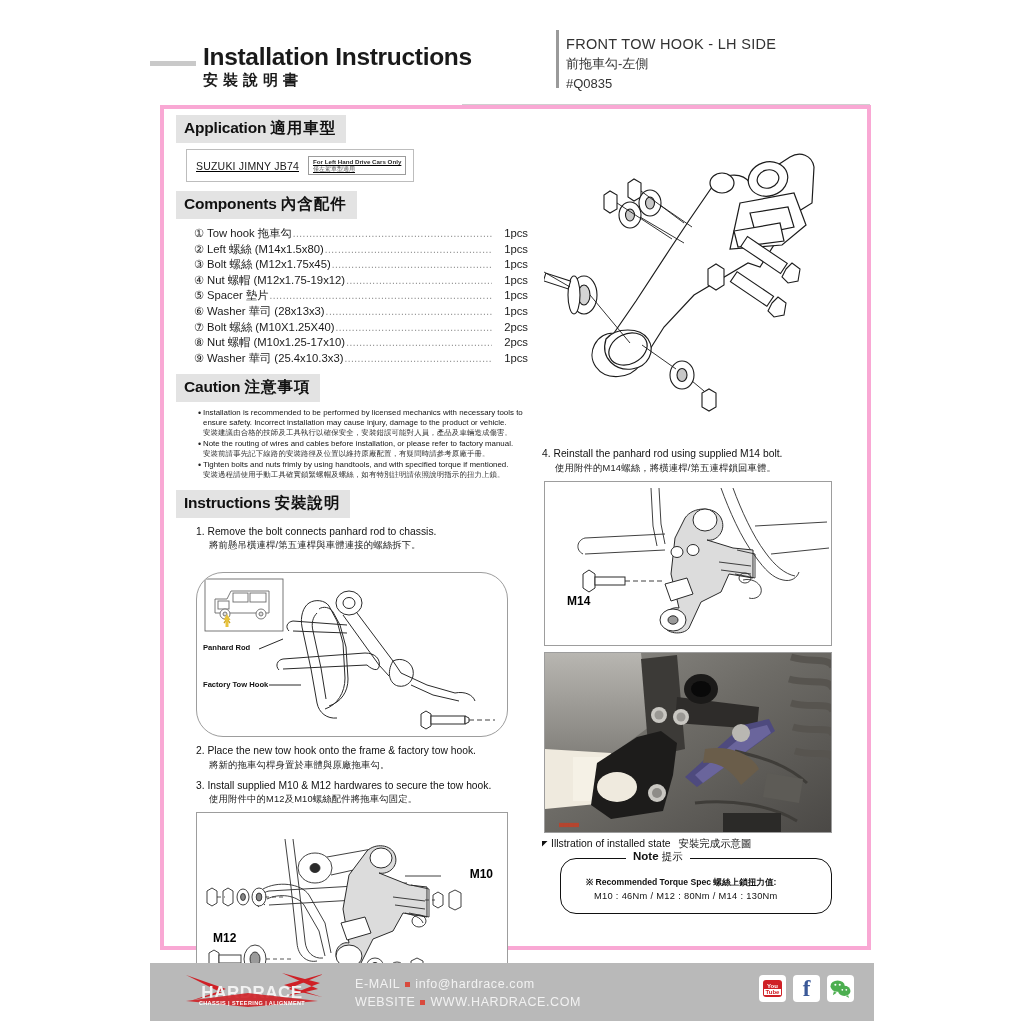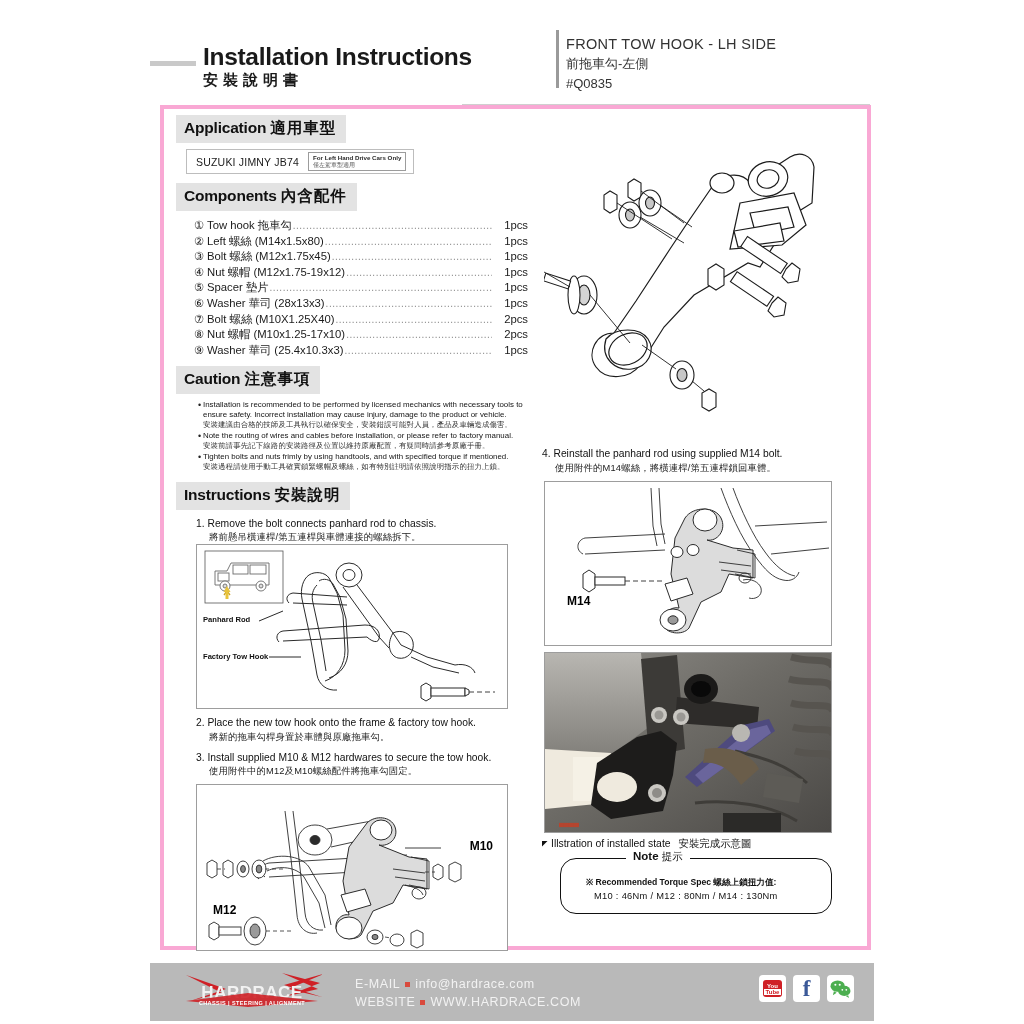--- a/index.html
+++ b/index.html
@@ -32,22 +32,22 @@
   
   .col-left { position:absolute; left:12px; top:6px; width:352px; }
   .col-right { position:absolute; left:378px; top:338px; width:320px; }
 
   
   .sec-head { background:#e3e3e3; display:inline-block; padding:3px 10px 4px 8px;
               font-size:15.5px; font-weight:bold; color:#111; white-space:nowrap; letter-spacing:-0.2px; }
   .sec-head .cn { font-weight:bold; letter-spacing:1px; }
 
   
-  .app-box { margin:6px 0 0 10px; border:1px solid #bdbdbd; width:228px; height:25px;
-             display:flex; align-items:center; }
+  .app-box { margin:6px 0 0 10px; border:1px solid #bdbdbd; width:228px; height:33px;
+             display:flex; align-items:center;text-decoration:underline; }
   .app-model { font-size:10.5px; color:#1a1a1a; padding-left:9px; white-space:nowrap; letter-spacing:0.2px; }
   .lhd-box { border:1px solid #9c9c9c; margin-left:9px; padding:1px 4px 1px 4px; line-height:7.5px; }
   .lhd-en { font-size:6.2px; color:#2a2a2a; white-space:nowrap; font-weight:bold; }
   .lhd-cn { font-size:6px; color:#555; white-space:nowrap; }
 
   
   .comp-list { margin:7px 0 0 18px; }
   .comp-row { display:flex; align-items:baseline; font-size:11.3px; color:#1b1b1b;
               line-height:14.6px; white-space:nowrap; }
   .comp-num { width:13px; flex:0 0 13px; }
@@ -236,21 +236,21 @@
         <span class="cn">安裝說明</span>
       </div>
 
       
       <div class="step">
         <div class="step-en">1. Remove the bolt connects panhard rod to chassis.</div>
         <div class="step-cn">將前懸吊橫連桿/第五連桿與車體連接的螺絲拆下。</div>
       </div>
 
       
-      <div class="diagram" style="margin:0 0 0 20px; width:312px; height:165px;">
+      <div class="diagram" style="margin:20px 0 0 20px; width:312px; height:165px;border-radius:27px;">
         <svg viewBox="0 0 312 165" width="312" height="165">
 
           <rect x="8" y="6" width="78" height="52" fill="#fff" stroke="#555" stroke-width="0.8"></rect>
           <g stroke="#6a6a6a" stroke-width="0.9" fill="#fff">
             <path d="M18 40 L18 26 L30 26 L34 18 L72 18 L72 40 Z"></path>
             <rect x="36" y="20" width="15" height="9"></rect>
             <rect x="53" y="20" width="16" height="9"></rect>
             <rect x="21" y="28" width="11" height="8"></rect>
             <circle cx="28" cy="41" r="5" fill="#fff"></circle>
             <circle cx="64" cy="41" r="5" fill="#fff"></circle>

